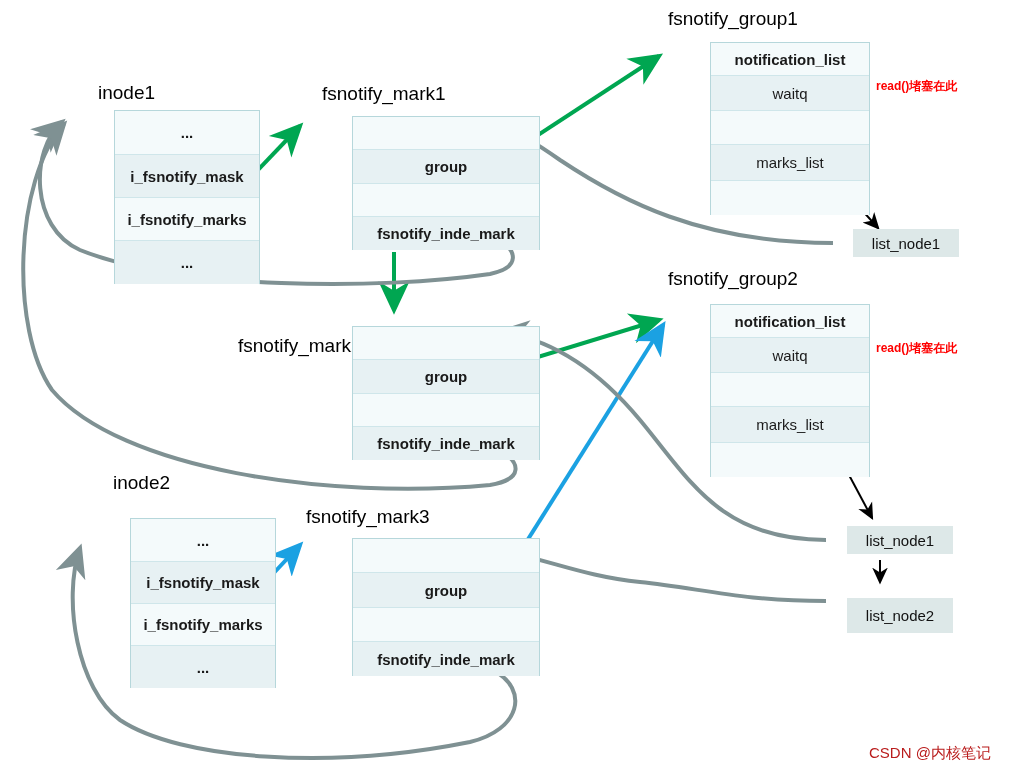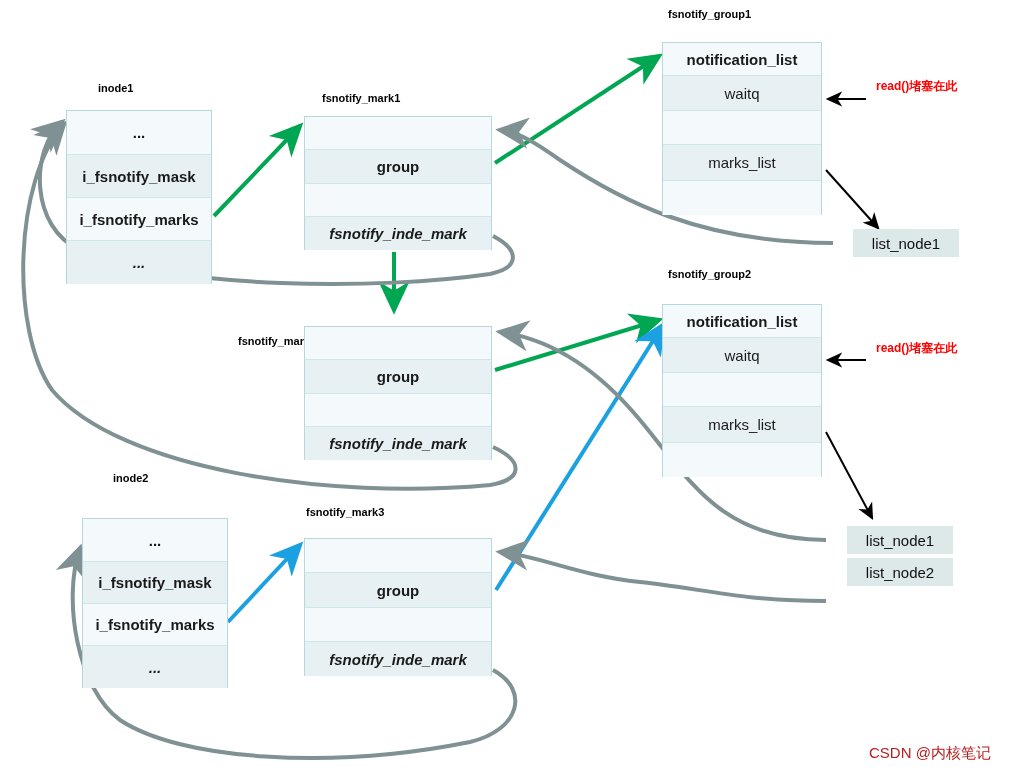--- a/index.html
+++ b/index.html
@@ -20,40 +20,41 @@
     left: 0; top: 0;
     width: 1019px;
     height: 779px;
     pointer-events: none;
   }
   .struct {
     position: absolute;
     border: 1px solid #b6d7db;
     box-sizing: border-box;
     background: #f2f9fa;
+    margin-left: 48px;
   }
   .row {
     box-sizing: border-box;
     border-bottom: 1px solid #cfe6ea;
     display: flex;
     align-items: center;
     justify-content: center;
     font-size: 15px;
     color: #1a1a1a;
     background: #f4fafb;
     overflow: hidden;
     white-space: nowrap;
   }
-  .row:last-child { border-bottom: none; font-style: italic; }
+  .row:last-child { border-bottom: none; }
   .row.alt { background: #e7f1f3; }
   .row.bold { font-weight: bold; }
   .caption {
     position: absolute;
-    font-size: 11px;
-    font-weight: bold;
+    font-size: 19px;
+    font-weight: normal;
     color: #000000;
     white-space: nowrap;
   }
   .node-box {
     position: absolute;
     background: #dde8e8;
     color: #111111;
     font-size: 15px;
     display: flex;
     align-items: center;
@@ -132,21 +133,21 @@
   </svg>
 
   <div class="caption" style="left:98px; top:82px;">inode1</div>
   <div class="struct" style="left:66px; top:110px; width:146px; height:174px;">
     <div class="row" style="height:44px; font-weight:bold;">...</div>
     <div class="row alt bold" style="height:43px;">i_fsnotify_mask</div>
     <div class="row bold" style="height:43px;">i_fsnotify_marks</div>
     <div class="row alt" style="height:43px; font-weight:bold;">...</div>
   </div>
 
-  <div class="caption" style="left:322px; top:92px;">fsnotify_mark1</div>
+  <div class="caption" style="left:322px; top:83px;">fsnotify_mark1</div>
   <div class="struct" style="left:304px; top:116px; width:188px; height:134px;">
     <div class="row" style="height:33px;"></div>
     <div class="row alt bold" style="height:34px;">group</div>
     <div class="row" style="height:33px;"></div>
     <div class="row alt bold" style="height:33px;">fsnotify_inde_mark</div>
   </div>
 
   <div class="caption" style="left:668px; top:8px;">fsnotify_group1</div>
   <div class="struct" style="left:662px; top:42px; width:160px; height:173px;">
     <div class="row bold" style="height:33px;">notification_list</div>
@@ -173,21 +174,21 @@
     <div class="row bold" style="height:33px;">notification_list</div>
     <div class="row alt" style="height:35px;">waitq</div>
     <div class="row" style="height:34px;"></div>
     <div class="row alt" style="height:36px;">marks_list</div>
     <div class="row" style="height:34px;"></div>
   </div>
 
   <div class="annot" style="left:876px; top:340px;">read()堵塞在此</div>
 
   <div class="node-box" style="left:827px; top:526px; width:106px; height:28px;">list_node1</div>
-  <div class="node-box" style="left:827px; top:558px; width:106px; height:28px;">list_node2</div>
+  <div class="node-box" style="left:827px; top:598px; width:106px; height:35px;">list_node2</div>
 
   <div class="caption" style="left:113px; top:472px;">inode2</div>
   <div class="struct" style="left:82px; top:518px; width:146px; height:170px;">
     <div class="row" style="height:43px; font-weight:bold;">...</div>
     <div class="row alt bold" style="height:42px;">i_fsnotify_mask</div>
     <div class="row bold" style="height:42px;">i_fsnotify_marks</div>
     <div class="row alt" style="height:42px; font-weight:bold;">...</div>
   </div>
 
   <div class="caption" style="left:306px; top:506px;">fsnotify_mark3</div>

